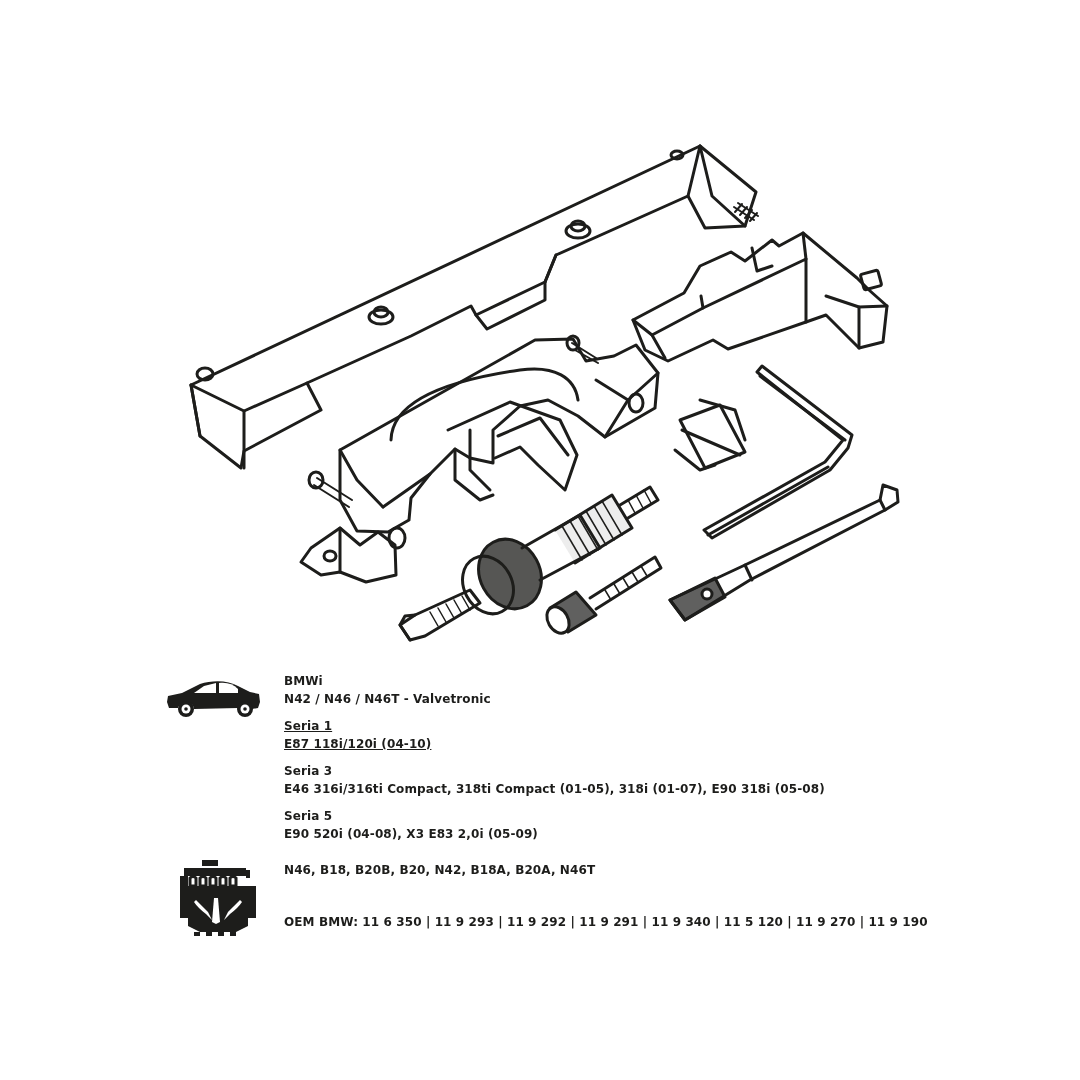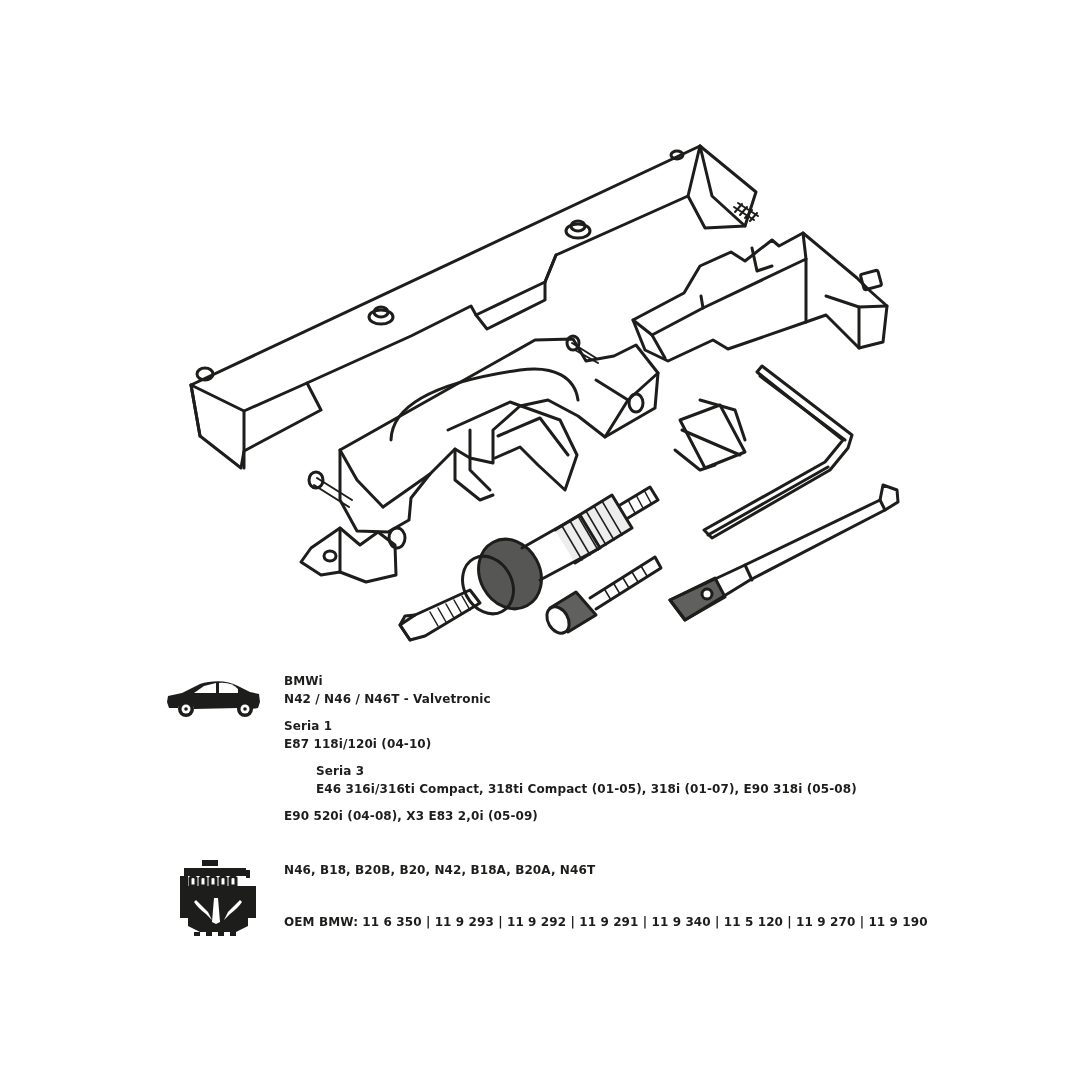--- a/index.html
+++ b/index.html
@@ -36,22 +36,22 @@
       position: absolute;
       left: 284px;
       font-size: 12px;
       font-weight: bold;
       line-height: 18px;
       letter-spacing: 0.1px;
       white-space: nowrap;
     }
     .text-block .line { display: block; }
     .brand-block { top: 672px; }
-    .series1-block { top: 717px; }
-    .series3-block { top: 762px; margin-left: 32px; }
+    .series1-block { top: 717px; text-decoration: underline; }
+    .series3-block { top: 762px; }
     .series5-block { top: 807px; }
     .engine-block { top: 861px; }
     .oem-block { top: 913px; }
   </style>
 </head>
 <body>
 
 <div class="illustration">
   <svg viewBox="0 0 1080 660" xmlns="http://www.w3.org/2000/svg" fill="none" stroke="#1d1d1b" stroke-width="3" stroke-linejoin="round" stroke-linecap="round">
 
@@ -211,20 +211,21 @@
   <span class="line">Seria 1</span>
   <span class="line">E87 118i/120i (04-10)</span>
 </div>
 
 <div class="text-block series3-block">
   <span class="line">Seria 3</span>
   <span class="line">E46 316i/316ti Compact, 318ti Compact (01-05), 318i (01-07), E90 318i (05-08)</span>
 </div>
 
 <div class="text-block series5-block">
+  <span class="line">Seria 5</span>
   <span class="line">E90 520i (04-08), X3 E83 2,0i (05-09)</span>
 </div>
 
 <div class="icon engine-icon">
   <svg viewBox="0 0 80 80" width="80" height="80" xmlns="http://www.w3.org/2000/svg">
     <rect x="24" y="2" width="16" height="6" fill="#1d1d1b"></rect>
     <rect x="6" y="10" width="62" height="8" fill="#1d1d1b"></rect>
     <rect x="2" y="18" width="8" height="42" fill="#1d1d1b"></rect>
     <rect x="68" y="12" width="4" height="8" fill="#1d1d1b"></rect>
     <rect x="70" y="28" width="8" height="32" fill="#1d1d1b"></rect>

